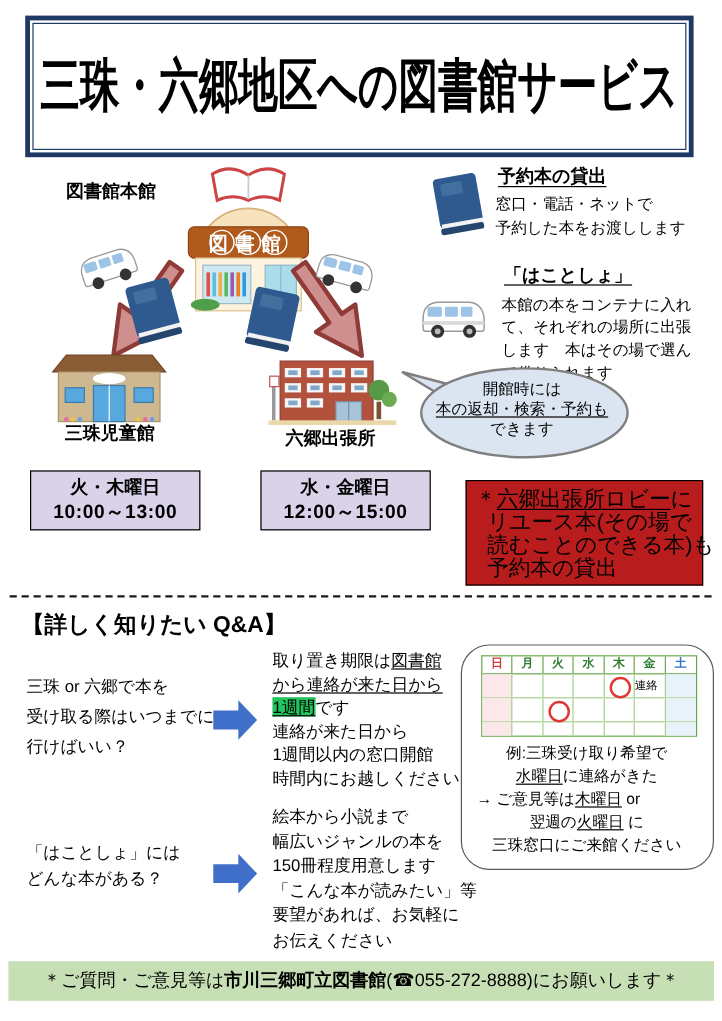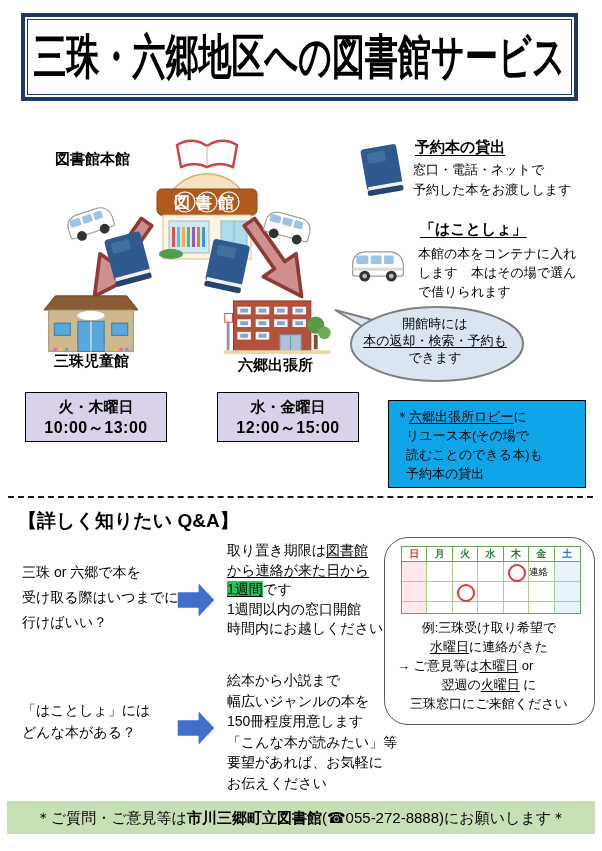--- a/index.html
+++ b/index.html
@@ -1,20 +1,20 @@
 <!DOCTYPE html>
 <html><head>
 <meta charset="utf-8">
 <style>
   html,body{margin:0;padding:0;background:#fff;}
   .page{position:relative;width:602px;height:851px;background:#fff;overflow:hidden;
         font-family:"Liberation Sans","DejaVu Sans",sans-serif;color:#000;}
 
   
-  .title-box{position:absolute;left:21px;top:13px;width:557px;height:88px;
+  .title-box{position:absolute;left:21px;top:13px;width:557px;height:118px;
              border:4px solid #1f3864;box-sizing:border-box;background:#fff;}
   .title-inner{position:absolute;inset:2px;border:1px solid #1f3864;
                display:flex;align-items:center;justify-content:center;}
   .title-text{font-size:33px;font-weight:900;white-space:nowrap;
               transform:scaleY(1.45);transform-origin:center;letter-spacing:0;}
 
   
   .blabel{position:absolute;font-weight:bold;font-size:15px;white-space:nowrap;}
   .svc-head{position:absolute;font-size:15px;font-weight:bold;white-space:nowrap;
             text-decoration:underline;text-underline-offset:3px;}
@@ -23,22 +23,22 @@
 
   
   .sched{position:absolute;width:142px;height:50px;background:#d9d2e9;
          border:1.5px solid #000;box-sizing:border-box;text-align:center;
          display:flex;flex-direction:column;justify-content:center;}
   .sched .d{font-size:15px;font-weight:bold;line-height:20px;}
   .sched .t{font-size:16px;font-weight:bold;line-height:21px;letter-spacing:.5px;}
 
   
   .note{position:absolute;left:388px;top:400px;width:198px;height:88px;
-        background:#0ea5e9;border:1px solid #000;box-sizing:border-box;
-        font-size:13px;line-height:19px;padding:6px 7px;white-space:nowrap;}
+        background:#b91c1c;border:1px solid #000;box-sizing:border-box;
+        font-size:18px;line-height:19px;padding:6px 7px;white-space:nowrap;}
   .note .ind{padding-left:10px;}
 
   .u{text-decoration:underline;text-underline-offset:2px;}
   .hl{background:#22c55e;}
 
   
   .divider{position:absolute;left:8px;top:496px;width:585px;border-top:2px dashed #1a1a1a;}
 
   
   .qa-head{position:absolute;left:18px;top:508px;font-size:19px;font-weight:bold;}
@@ -127,20 +127,21 @@
   </svg>
   <div class="svc-head" style="left:415px;top:138px;">予約本の貸出</div>
   <div class="txtblock" style="left:413px;top:160px;">
     <div>窓口・電話・ネットで</div>
     <div>予約した本をお渡しします</div>
   </div>
 
   <div class="svc-head" style="left:420px;top:220px;">「はことしょ」</div>
   <div class="txtblock" style="left:418px;top:244px;line-height:19px;">
     <div>本館の本をコンテナに入れ</div>
+    <div>て、それぞれの場所に出張</div>
     <div>します　本はその場で選ん</div>
     <div>で借りられます</div>
   </div>
   <svg class="abs" style="left:349px;top:244px;" width="58" height="40" viewBox="0 0 96 64">
     <path d="M6 34 Q6 14 26 12 L70 12 Q88 14 90 34 L90 48 Q90 52 86 52 L10 52 Q6 52 6 48 Z" fill="#ffffff" stroke="#999999" stroke-width="2"></path>
     <rect x="12" y="18" width="20" height="14" rx="3" fill="#9dc3e6"></rect>
     <rect x="36" y="18" width="18" height="14" rx="2" fill="#9dc3e6"></rect>
     <rect x="58" y="18" width="16" height="14" rx="2" fill="#9dc3e6"></rect>
     <rect x="6" y="38" width="84" height="5" fill="#d9d9d9"></rect>
     <circle cx="26" cy="52" r="9" fill="#333333"></circle>
@@ -277,20 +278,21 @@
     <div>受け取る際はいつまでに</div>
     <div>行けばいい？</div>
   </div>
   <svg class="abs" style="left:176px;top:578px;" width="40" height="44" viewBox="0 0 46 44">
     <polygon points="2,13 26,13 26,3 44,22 26,41 26,31 2,31" fill="#3f6fc8"></polygon>
   </svg>
   <div class="qline a1">
     <div><span>取り置き期限は</span><span class="u">図書館</span></div>
     <div class="u">から連絡が来た日から</div>
     <div><span class="u hl">1週間</span><span>です</span></div>
+    <div>連絡が来た日から</div>
     <div>1週間以内の窓口開館</div>
     <div>時間内にお越しください</div>
   </div>
 
   <div class="exbox">
     <div class="cal">
       <div class="cal-head">
         <span class="ch sun">日</span>
         <span class="ch">月</span>
         <span class="ch">火</span>

